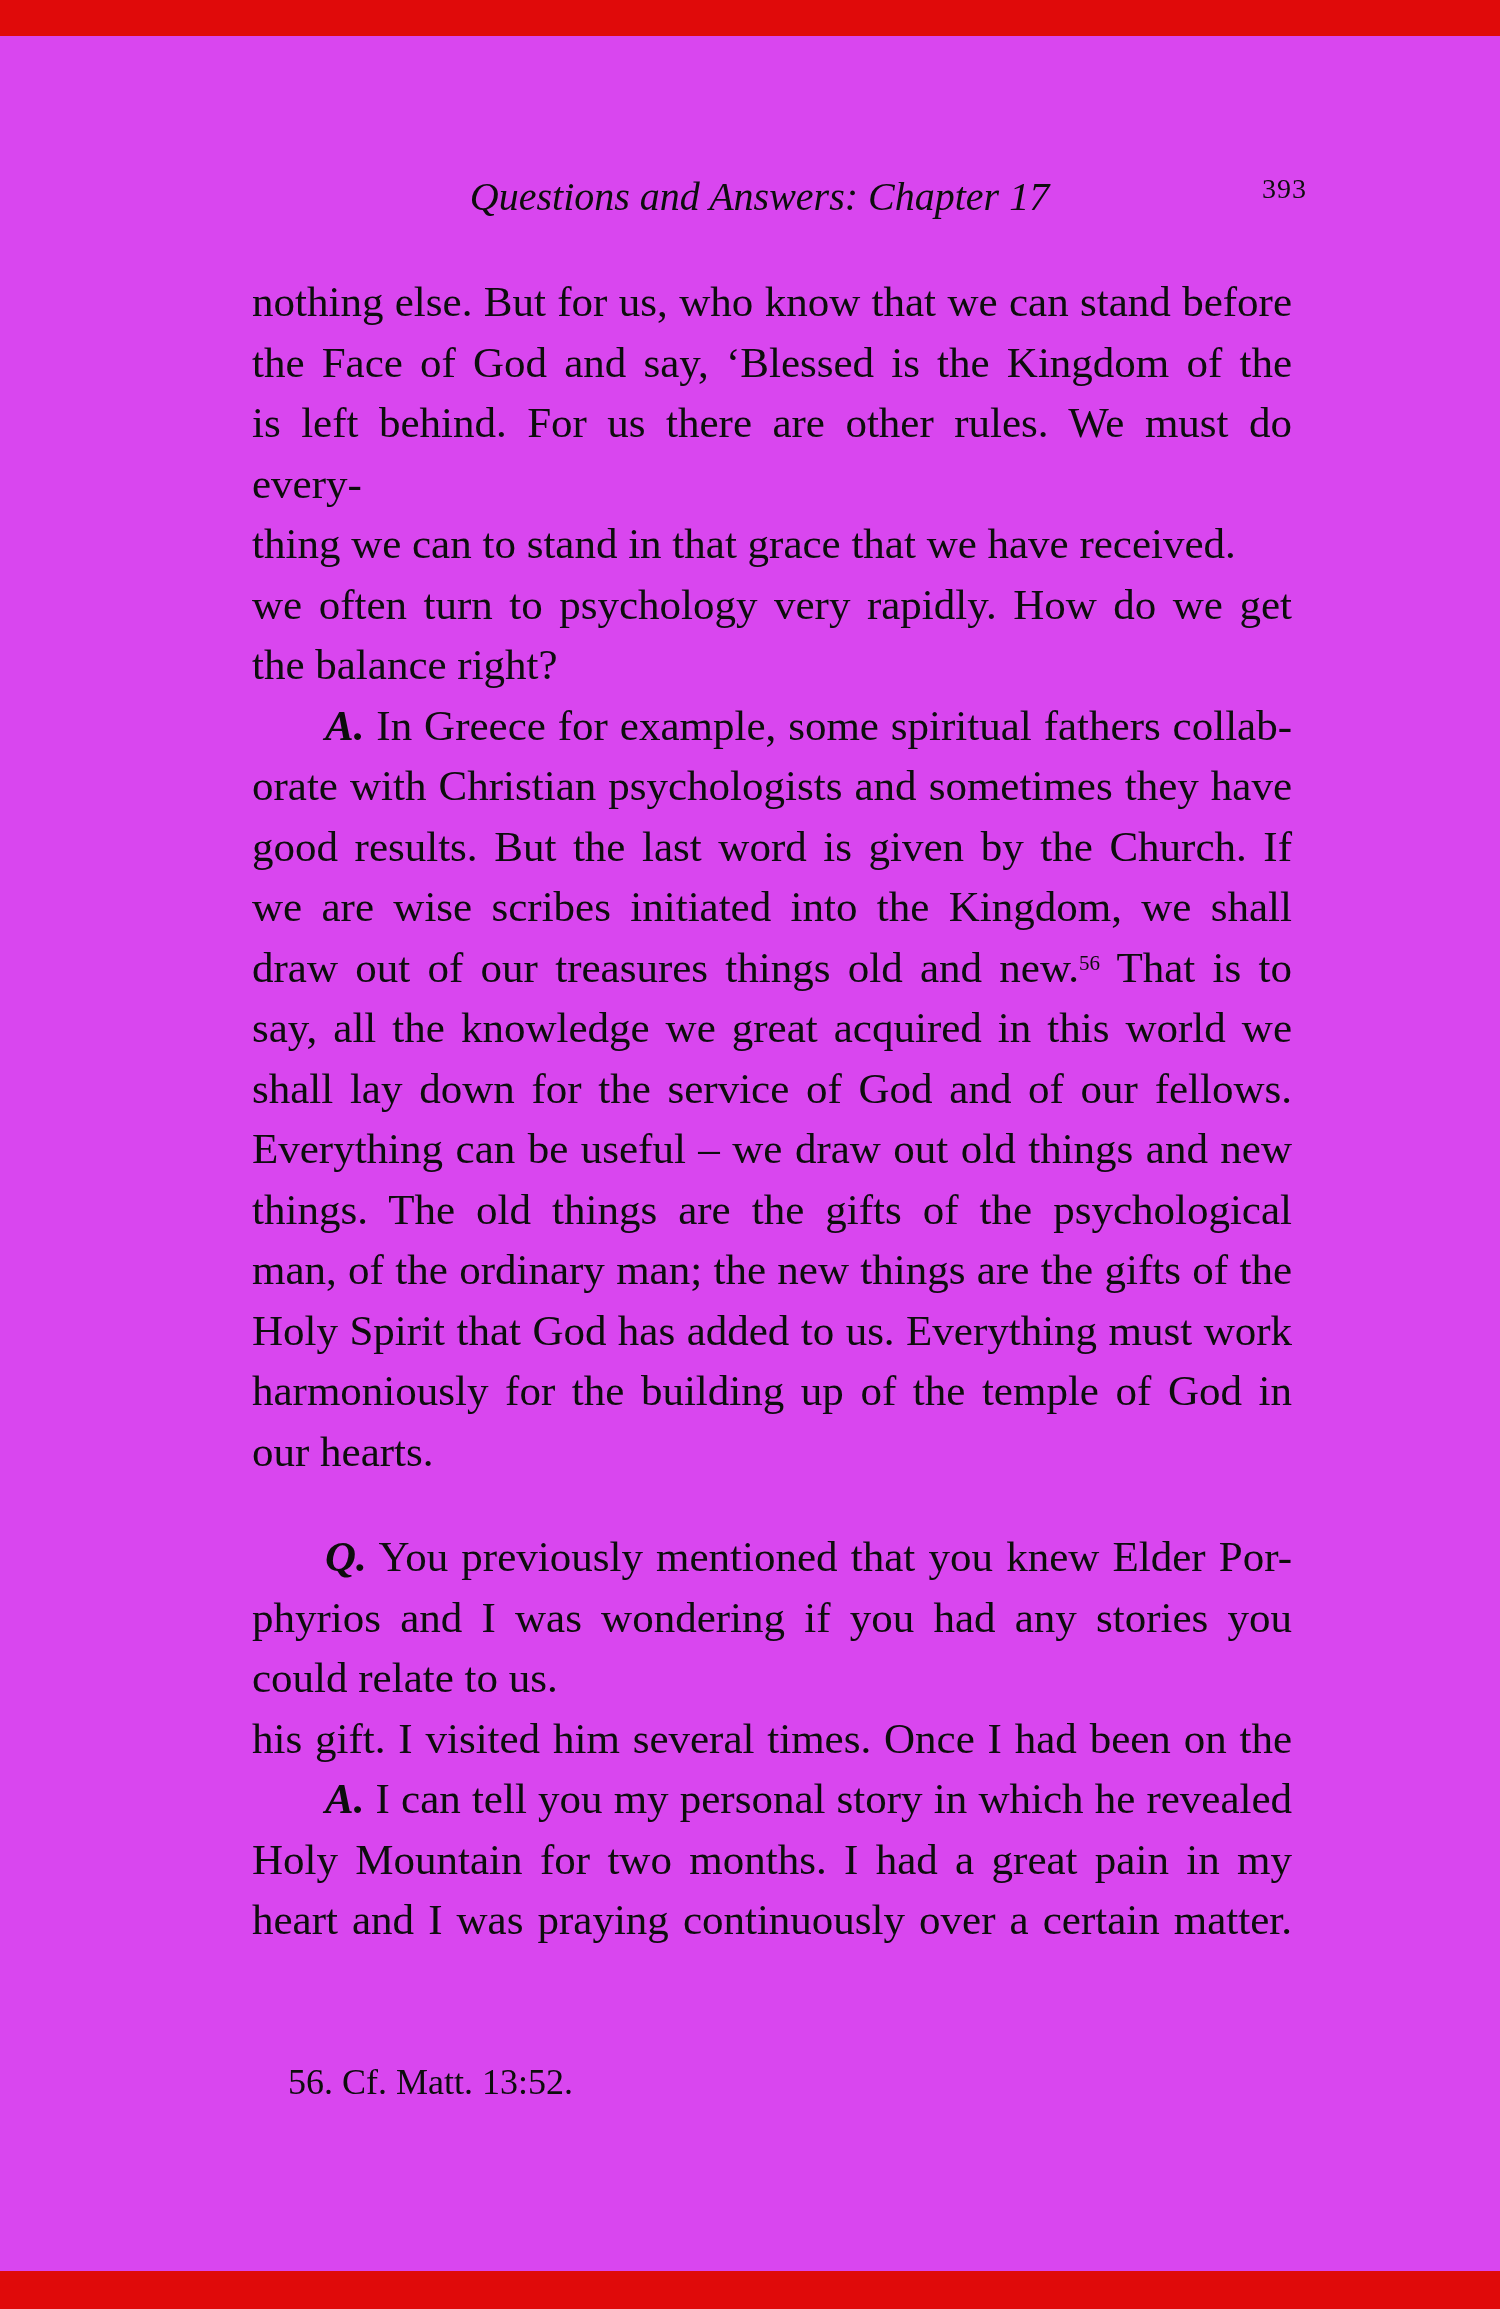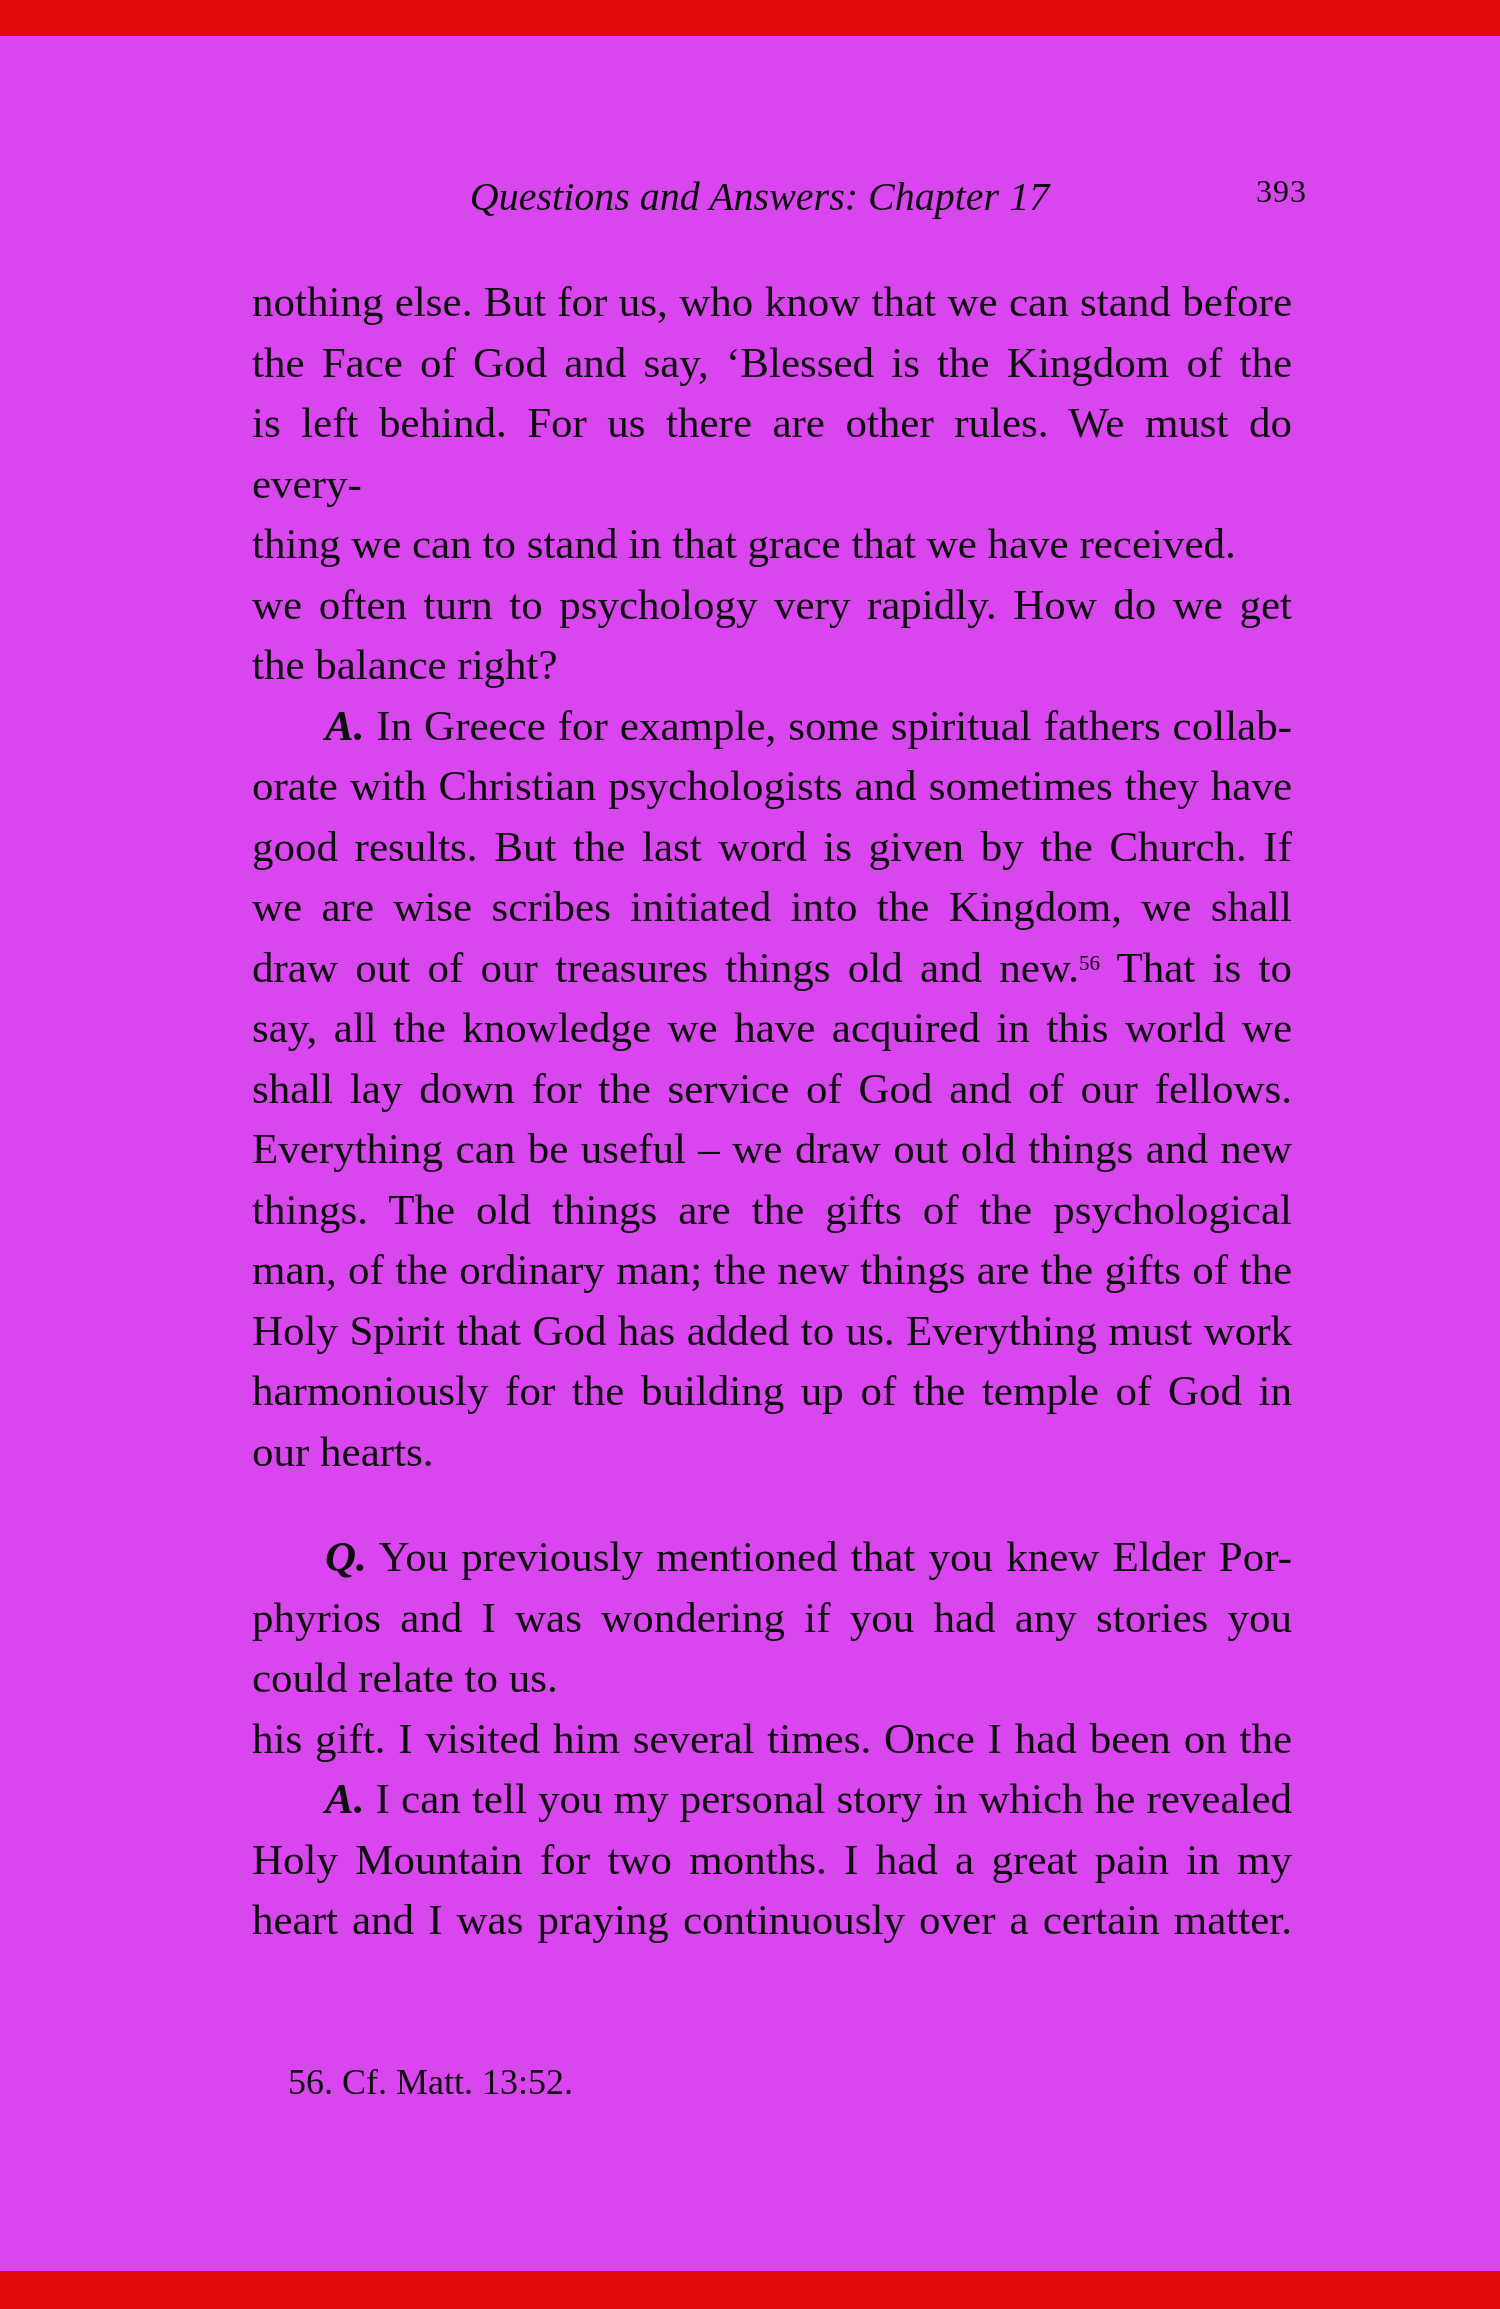--- a/index.html
+++ b/index.html
@@ -14,21 +14,21 @@
   .edge-bar{position:absolute;left:0;width:1500px;background:#e00a0a;}
   .edge-bar.top{top:0;height:36px;}
   .edge-bar.bottom{bottom:0;height:38px;}
 
   .running-head{
     position:absolute;left:212px;top:173px;width:1095px;
     font-size:40px;font-style:italic;text-align:center;
   }
   .page-number{
     position:absolute;right:0;top:0;
-    font-style:normal;font-size:32px;letter-spacing:1px;
+    font-style:normal;font-size:28px;letter-spacing:1px;
   }
 
   .body-block{
     position:absolute;left:214px;top:272px;width:1078px;
     font-size:43px;line-height:60.5px;
   }
   .line{text-align:justify;text-align-last:justify;white-space:normal;margin-left:38px;}
   .line.last{text-align-last:left;}
   .line.indent{text-indent:73px;}
   .para{margin:0;}
@@ -69,21 +69,21 @@
       <div class="line"><span>we often turn to psychology very rapidly. How do we get</span></div>
       <div class="line last"><span>the balance right?</span></div>
     </div>
 
     <div class="para">
       <div class="line indent"><span class="qa">A.</span><span> In Greece for example, some spiritual fathers collab-</span></div>
       <div class="line"><span>orate with Christian psychologists and sometimes they have</span></div>
       <div class="line"><span>good results. But the last word is given by the Church. If</span></div>
       <div class="line"><span>we are wise scribes initiated into the Kingdom, we shall</span></div>
       <div class="line"><span>draw out of our treasures things old and new.</span><sup class="fn-ref">56</sup><span> That is to</span></div>
-      <div class="line"><span>say, all the knowledge we have acquired in this world we</span></div>
+      <div class="line"><span>say, all the knowledge we great acquired in this world we</span></div>
       <div class="line"><span>shall lay down for the service of God and of our fellows.</span></div>
       <div class="line"><span>Everything can be useful – we draw out old things and new</span></div>
       <div class="line"><span>things. The old things are the gifts of the psychological</span></div>
       <div class="line"><span>man, of the ordinary man; the new things are the gifts of the</span></div>
       <div class="line"><span>Holy Spirit that God has added to us. Everything must work</span></div>
       <div class="line"><span>harmoniously for the building up of the temple of God in</span></div>
       <div class="line last"><span>our hearts.</span></div>
     </div>
 
     <div class="para gap-before">

